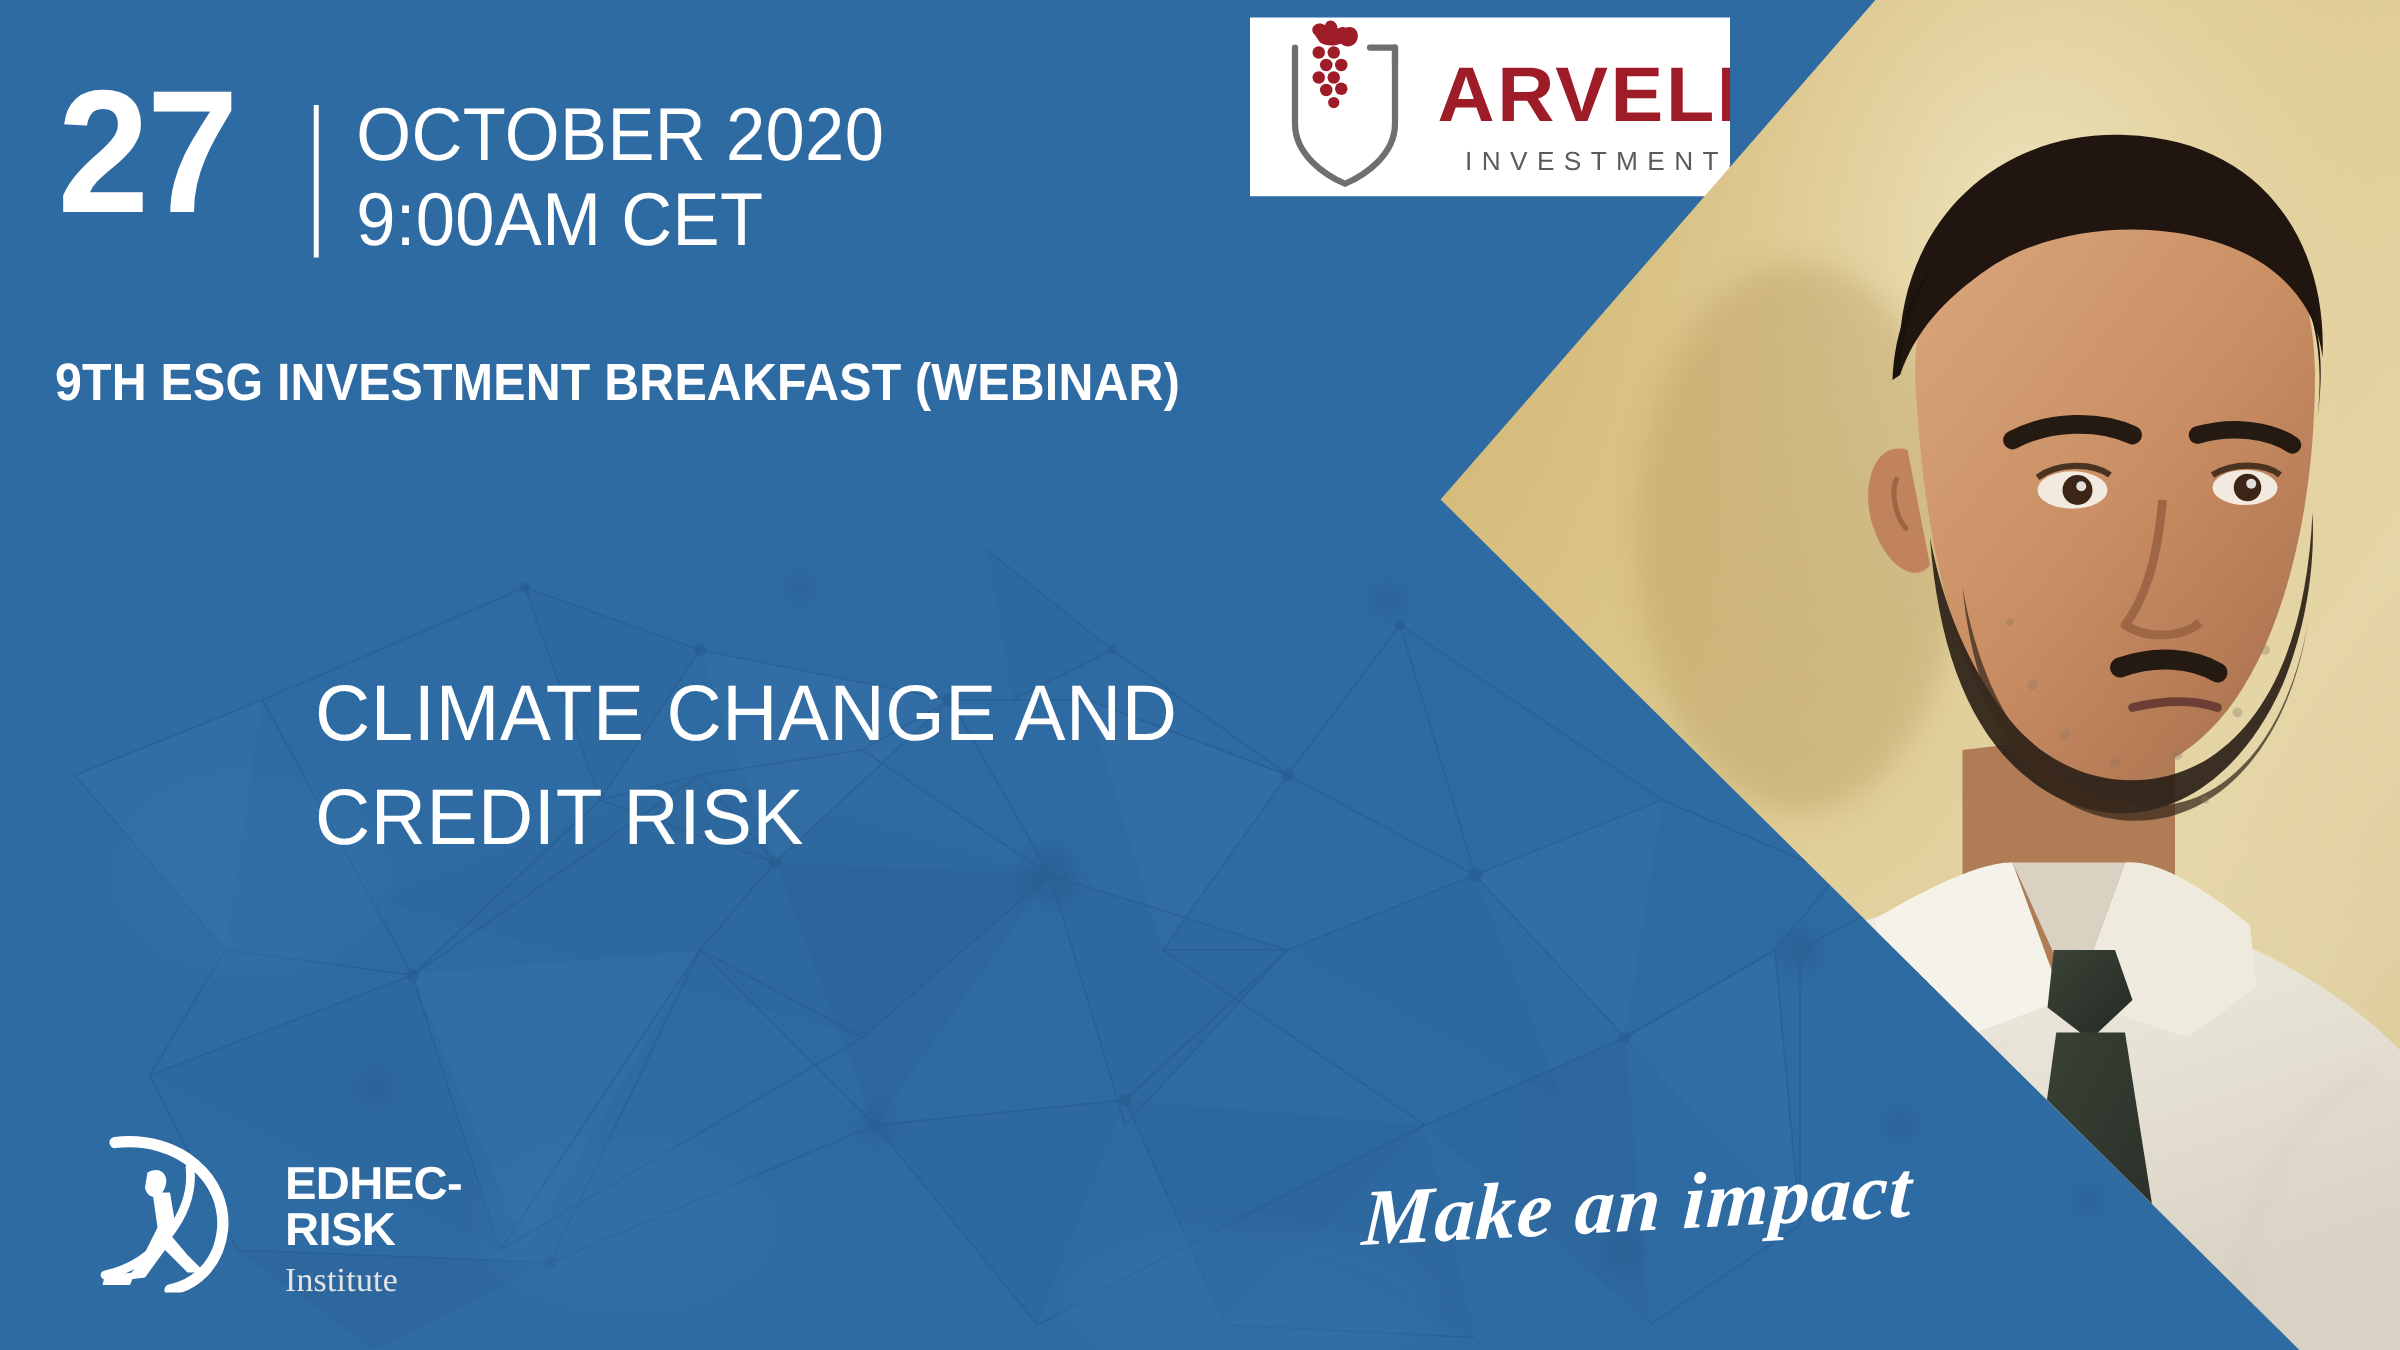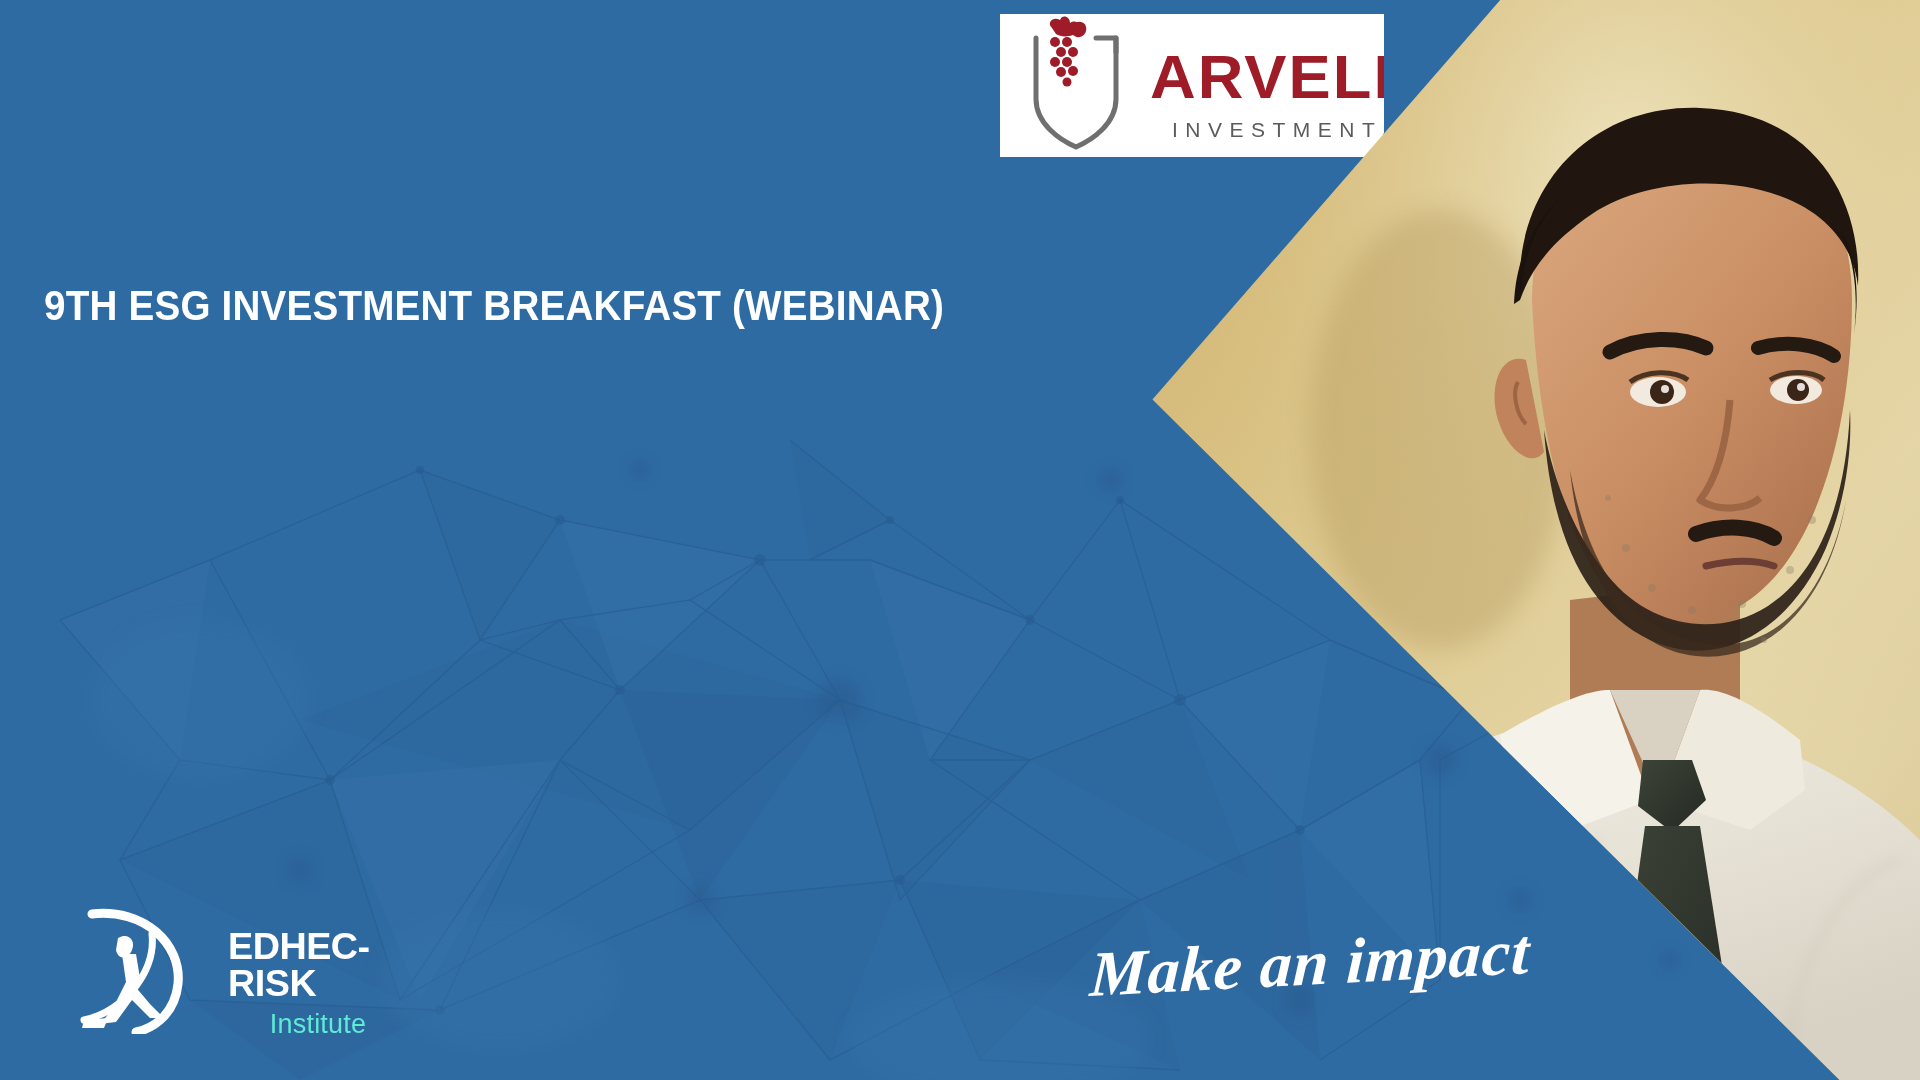--- a/index.html
+++ b/index.html
@@ -72,22 +72,22 @@
 
   
   #edhec-logo{position:absolute;left:78px;top:908px;width:330px;height:132px;}
   #edhec-mark{position:absolute;left:0;top:0;width:112px;height:126px;}
   #edhec-text{position:absolute;left:118px;top:20px;margin-left:32px;}
   #edhec-name{
     color:#ffffff;font-size:37px;font-weight:bold;letter-spacing:-.5px;line-height:1;
     font-family:"Liberation Sans", sans-serif;transform:scaleX(1.02);transform-origin:left top;
   }
   #edhec-institute{
-    color:#5eead4;font-size:27px;font-weight:400;line-height:1;margin-top:9px;text-align:center;
-    font-family:Liberation Sans, sans-serif;letter-spacing:.2px;
+    color:#e5e5e5;font-size:27px;font-weight:400;line-height:1;margin-top:9px;text-align:left;
+    font-family:Liberation Serif, serif;letter-spacing:.2px;
   }
 
   
   #tagline{
     position:absolute;left:1090px;top:938px;width:470px;height:120px;
   }
   #tagline-text{
     color:#ffffff;font-size:64px;font-style:italic;font-weight:600;
     font-family:"Liberation Serif", serif;letter-spacing:1px;
     transform:rotate(-3deg) skewX(-6deg);transform-origin:left center;
@@ -186,23 +186,35 @@
         <circle cx="1670" cy="960" r="10"></circle>
       </g>
       <g fill="#3c7bb1" filter="url(#blurSoft)" opacity="0.35">
         <ellipse cx="500" cy="980" rx="120" ry="70"></ellipse>
         <ellipse cx="1000" cy="1040" rx="150" ry="60"></ellipse>
         <ellipse cx="200" cy="700" rx="110" ry="80"></ellipse>
       </g>
     </g>
   </svg>
 
+  <div id="date-row">
+    <div id="day-number">27</div>
+    <div id="date-divider"></div>
+    <div id="date-lines">
+      <div class="date-line">OCTOBER 2020</div>
+      <div class="date-line">9:00AM CET</div>
+    </div>
+  </div>
 
   <div id="event-subtitle">9TH ESG INVESTMENT BREAKFAST (WEBINAR)</div>
 
+  <div id="main-title">
+    <div class="title-line">CLIMATE CHANGE AND</div>
+    <div class="title-line">CREDIT RISK</div>
+  </div>
 
   <div id="arvella-logo">
     <div id="arvella-inner">
       <svg width="384" height="143" viewBox="0 0 384 143" style="position:absolute;left:0;top:0;">
 
         <path d="M36,24 L36,85 C36,110 60,126 76,133 C92,126 116,110 116,85 L116,24 L96,24" fill="none" stroke="#6f6f6f" stroke-width="5" stroke-linecap="round" stroke-linejoin="round"></path>
         <path d="M116,24 L116,38" fill="none" stroke="#6f6f6f" stroke-width="5" stroke-linecap="round"></path>
 
         <path d="M52,14 C46,8 54,2 60,6 C62,0 70,2 70,9 C76,5 82,10 78,17 C74,23 62,24 56,20 Z" fill="#9e1b28"></path>
         <path d="M72,12 C78,4 88,8 86,17 C84,24 76,25 72,20 Z" fill="#9e1b28"></path>

